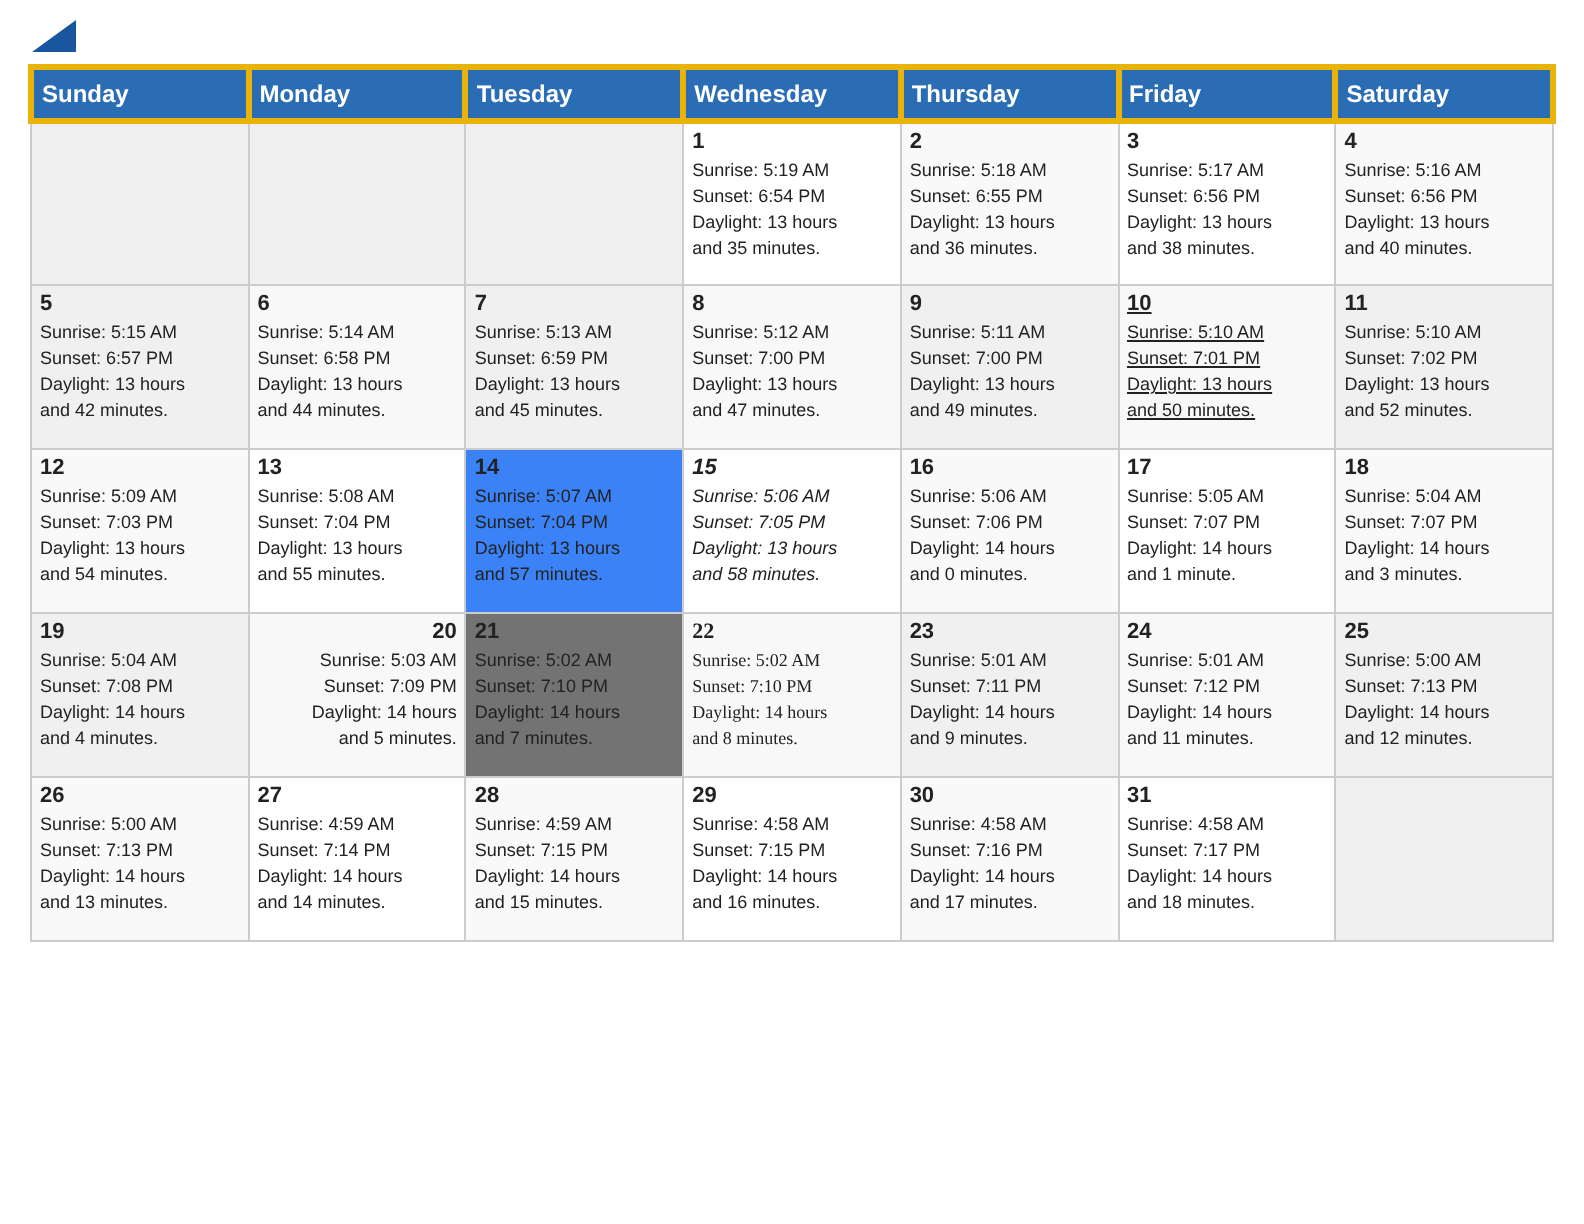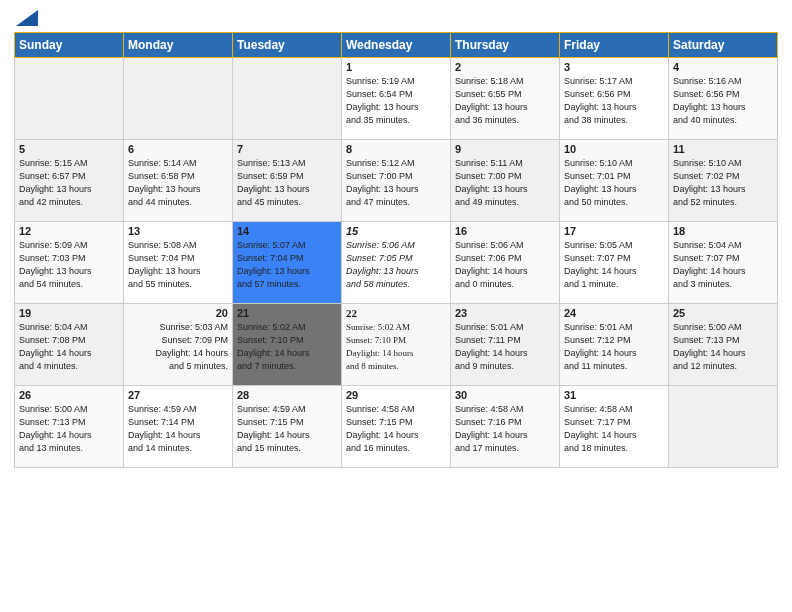--- a/index.html
+++ b/index.html
@@ -47,21 +47,21 @@
       border-collapse: collapse;
       table-layout: fixed;
     }
     th {
       background-color: #2a6db5;
       color: #fff;
       font-size: 12px;
       font-weight: bold;
       padding: 5px 4px;
       text-align: left;
-      border: 1px solid #eab308;
+      border: 3px solid #eab308;
     }
     td {
       vertical-align: top;
       border: 1px solid #ccc;
       padding: 3px 4px;
       font-size: 9.5px;
       color: #222;
       height: 82px;
       background: #fff;
     }
@@ -185,21 +185,21 @@
 Daylight: 13 hours
 and 47 minutes.</div>
           </td>
           <td style="background: rgb(240, 240, 240);">
             <span class="day-num">9</span>
             <div class="day-info" style="white-space: pre-line;">Sunrise: 5:11 AM
 Sunset: 7:00 PM
 Daylight: 13 hours
 and 49 minutes.</div>
           </td>
-          <td style="background: rgb(248, 248, 248);">
+          <td style="background: rgb(248, 248, 248); text-decoration: underline;">
             <span class="day-num">10</span>
             <div class="day-info" style="white-space: pre-line;">Sunrise: 5:10 AM
 Sunset: 7:01 PM
 Daylight: 13 hours
 and 50 minutes.</div>
           </td>
           <td style="background: rgb(240, 240, 240);">
             <span class="day-num">11</span>
             <div class="day-info" style="white-space: pre-line;">Sunrise: 5:10 AM
 Sunset: 7:02 PM

